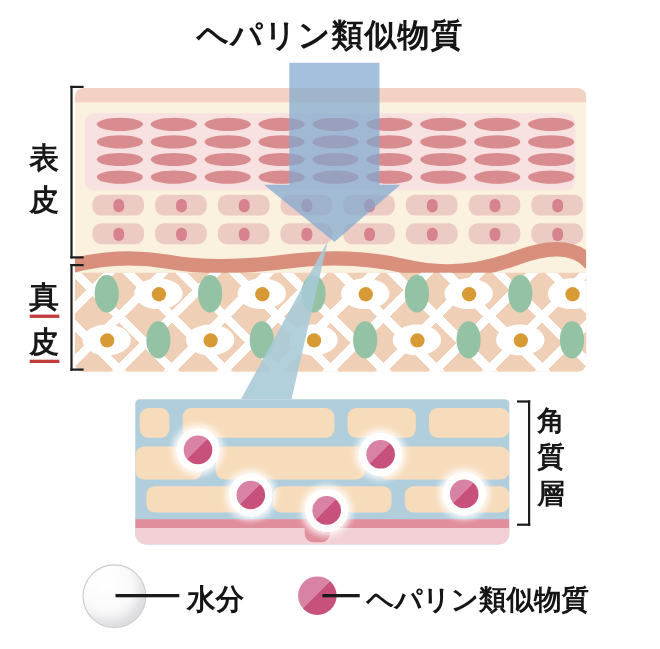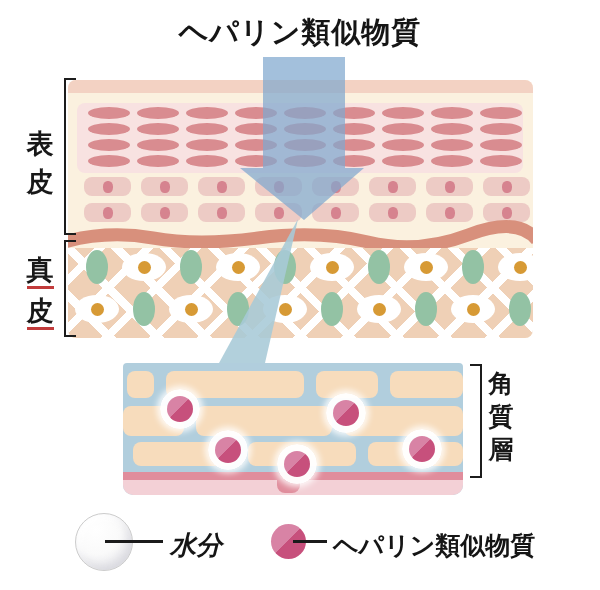--- a/index.html
+++ b/index.html
@@ -255,19 +255,19 @@
   </div>
   <div id="stratum-label" class="abs vlabel">
     <span>角</span>
     <span>質</span>
     <span>層</span>
   </div>
 
   <div>
     <div id="water-bubble" class="abs"></div>
     <div class="abs legend-line" style="left:105px;top:540px;width:58px;"></div>
-    <div class="abs legend-text" style="left:170px;top:528px;font-style:italic;">水分</div>
+    <div class="abs legend-text" style="left:170px;top:528px;">水分</div>
     <div id="heparinoid-swatch" class="abs"></div>
     <div class="abs legend-line" style="left:293px;top:540px;width:34px;"></div>
     <div class="abs legend-text" style="left:333px;top:529px;font-size:25px;">ヘパリン類似物質</div>
   </div>
 
 </div>
 
 </body></html>

